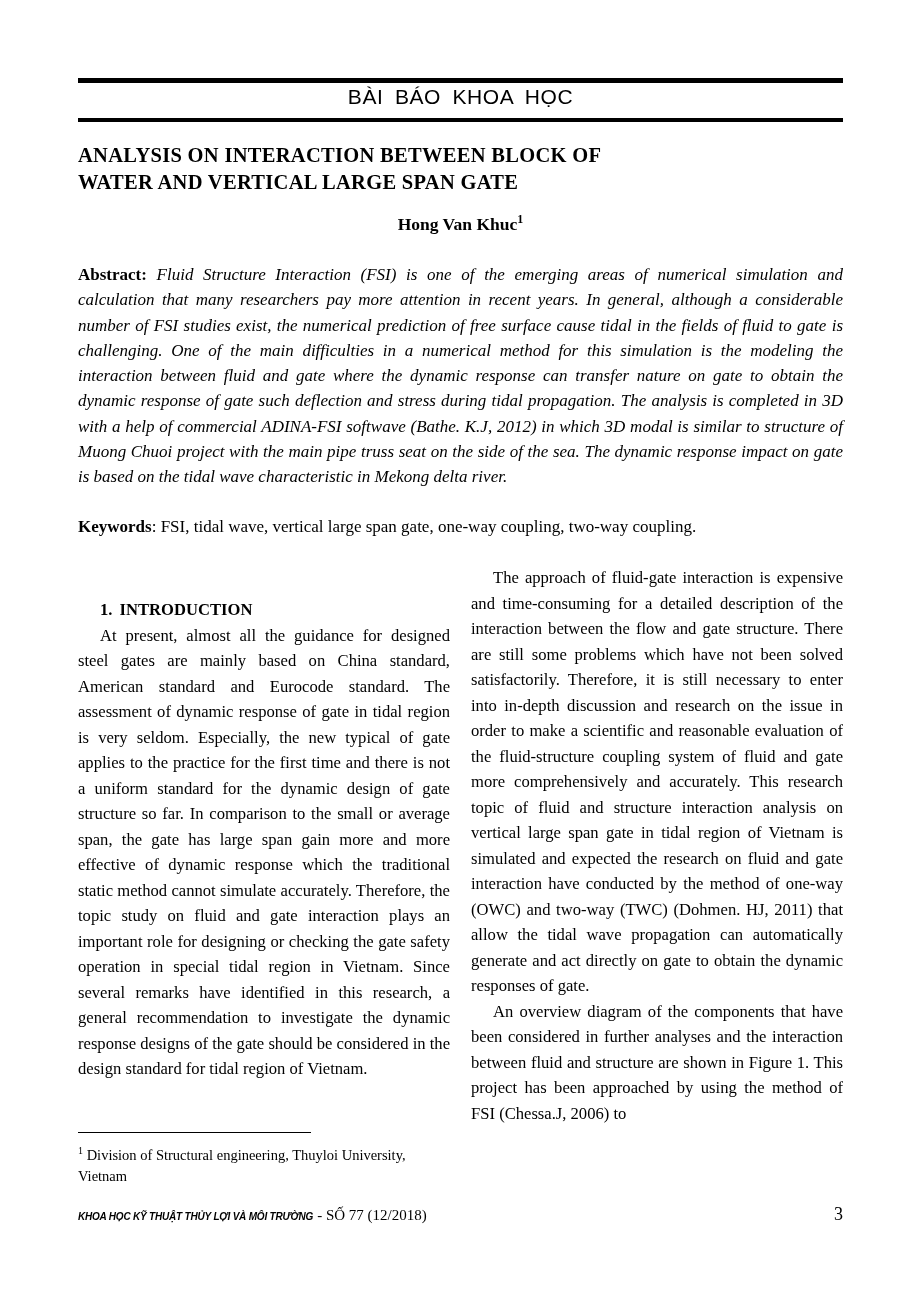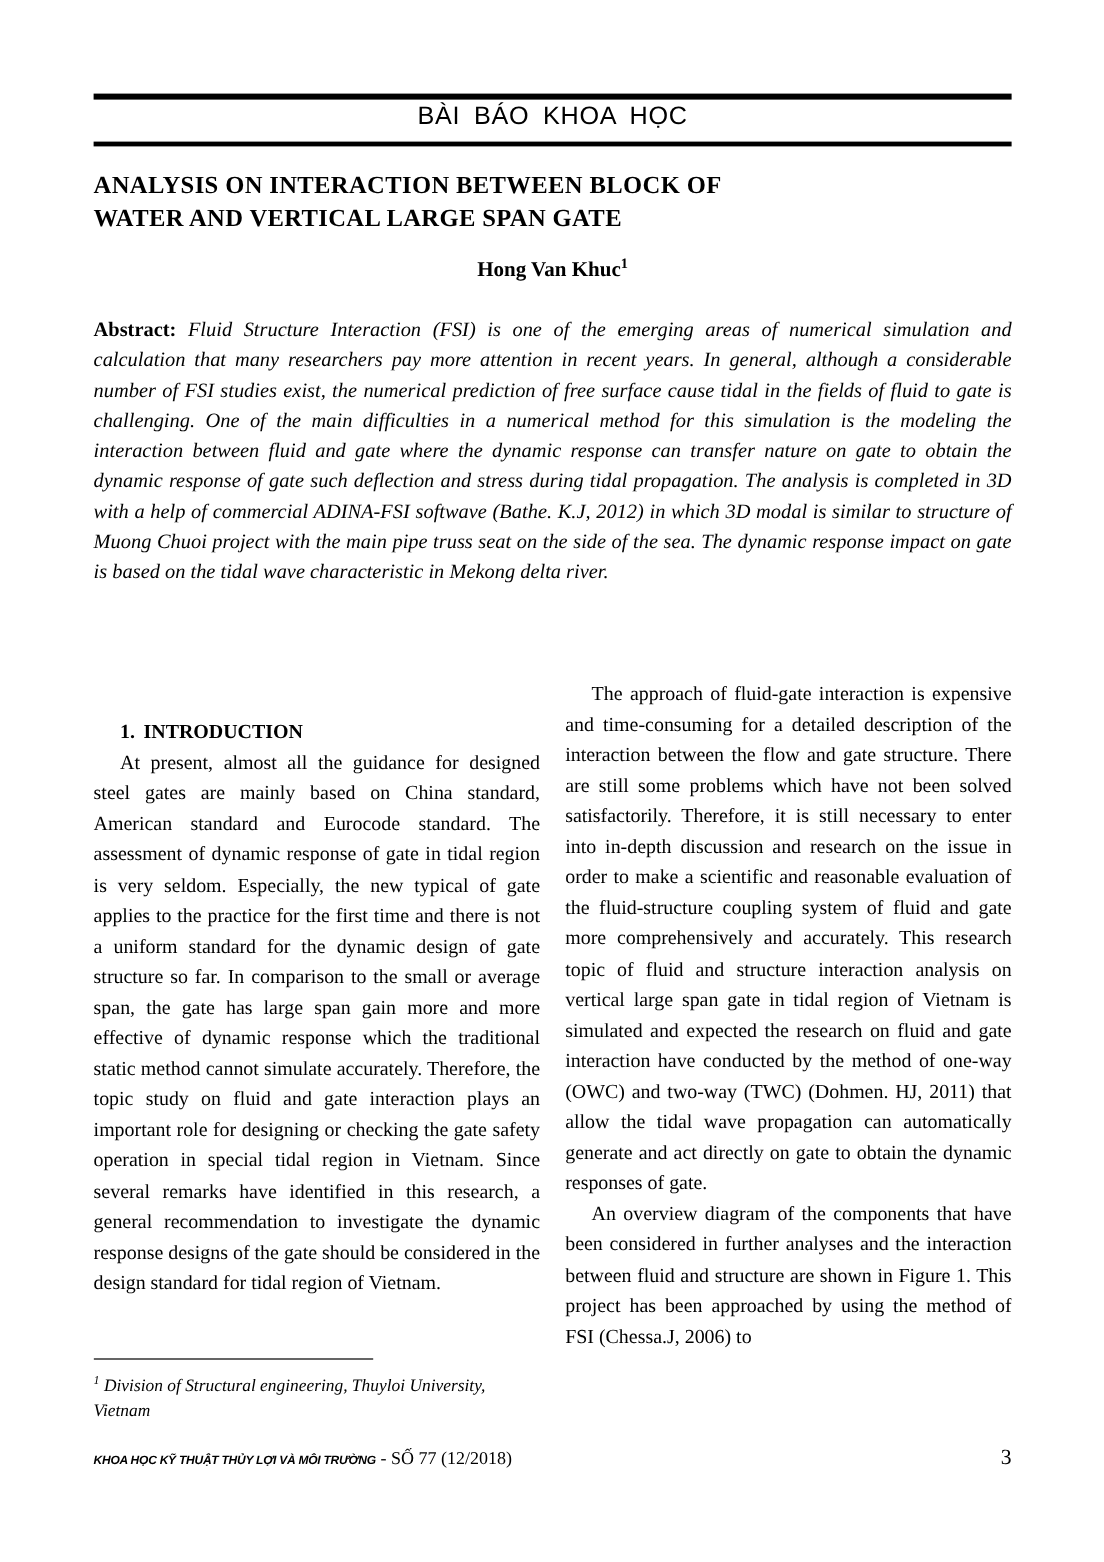--- a/index.html
+++ b/index.html
@@ -77,21 +77,20 @@
     padding-left: 22px;
     margin: 0;
     word-spacing: 3px;
     text-align: left;
   }
   .body-para { margin: 0; text-indent: 22px; }
 
   .footnote {
     position: absolute;
     bottom: 2px; left: 0; width: 100%;
-    font-style: italic;
     font-size: 14.5px;
     line-height: 21px;
     text-align: left;
     text-indent: 0;
   }
   .footnote-rule { width: 233px; height: 1px; background: #000; margin-bottom: 7px; }
   .footnote sup { font-size: 10px; }
 
   .footer {
     top: 1204px; left: 78px; width: 765px;
@@ -128,20 +127,23 @@
   </div>
 
   <div class="abs author">
     <span>Hong Van Khuc</span><sup>1</sup>
   </div>
 
   <div class="abs abstract">
     <span class="label">Abstract:</span><span> Fluid Structure Interaction (FSI) is one of the emerging areas of numerical simulation and calculation that many researchers pay more attention in recent years. In general, although a considerable number of FSI studies exist, the numerical prediction of free surface cause tidal in the fields of fluid to gate is challenging. One of the main difficulties in a numerical method for this simulation is the modeling the interaction between fluid and gate where the dynamic response can transfer nature on gate to obtain the dynamic response of gate such deflection and stress during tidal propagation. The analysis is completed in 3D with a help of commercial ADINA-FSI softwave (Bathe. K.J, 2012) in which 3D modal is similar to structure of Muong Chuoi project with the main pipe truss seat on the side of the sea. The dynamic response impact on gate is based on the tidal wave characteristic in Mekong delta river.</span>
   </div>
 
+  <div class="abs keywords">
+    <span class="label">Keywords</span><span>: FSI, tidal wave, vertical large span gate, one-way coupling, two-way coupling.</span>
+  </div>
 
   <div class="abs columns">
     <div class="col col-left">
       <p class="intro-heading">1. INTRODUCTION</p>
       <p class="body-para">At present, almost all the guidance for designed steel gates are mainly based on China standard, American standard and Eurocode standard. The assessment of dynamic response of gate in tidal region is very seldom. Especially, the new typical of gate applies to the practice for the first time and there is not a uniform standard for the dynamic design of gate structure so far. In comparison to the small or average span, the gate has large span gain more and more effective of dynamic response which the traditional static method cannot simulate accurately. Therefore, the topic study on fluid and gate interaction plays an important role for designing or checking the gate safety operation in special tidal region in Vietnam. Since several remarks have identified in this research, a general recommendation to investigate the dynamic response designs of the gate should be considered in the design standard for tidal region of Vietnam.</p>
       <div class="footnote">
         <div class="footnote-rule"></div>
         <sup>1</sup><span> Division of Structural engineering, Thuyloi University, Vietnam</span>
       </div>
     </div>

